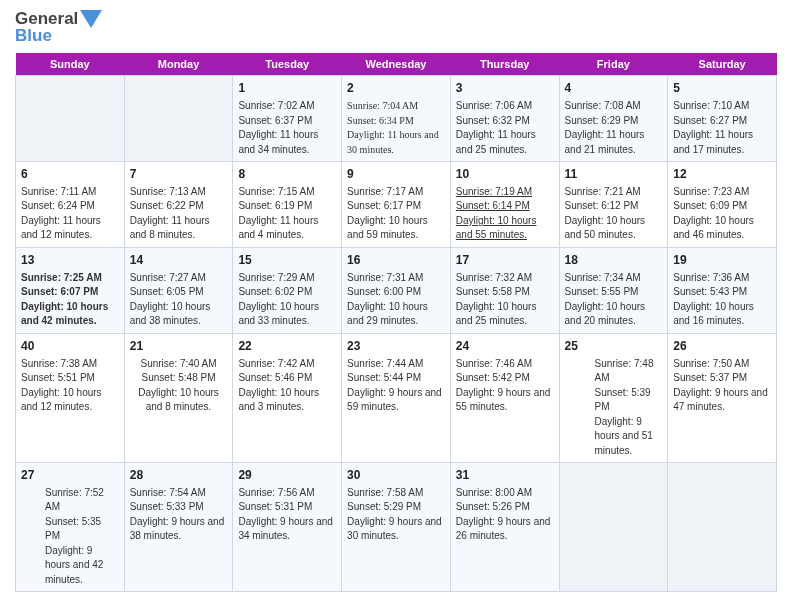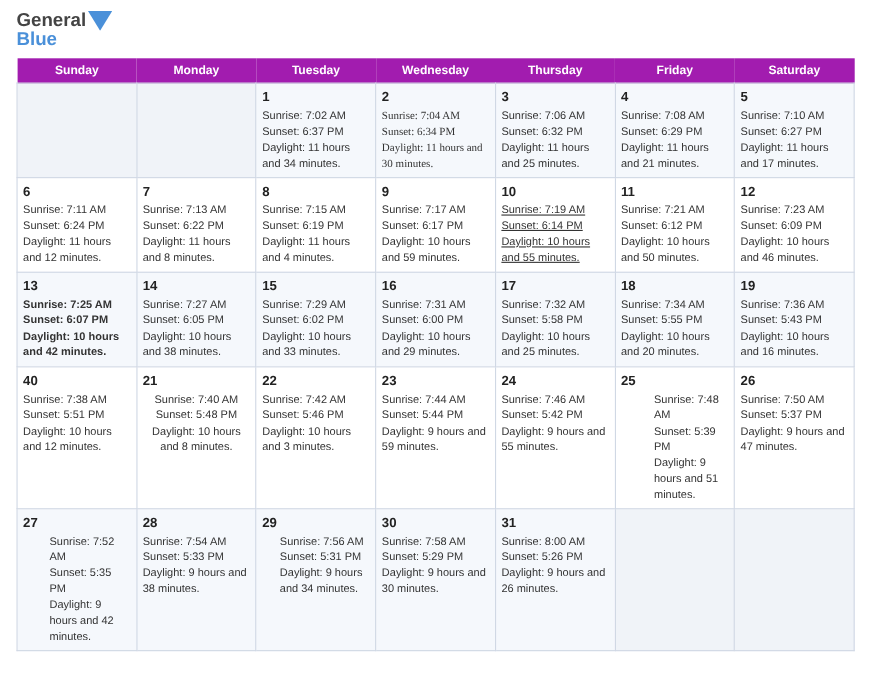--- a/index.html
+++ b/index.html
@@ -292,21 +292,21 @@
 Daylight: 9 hours and 42 minutes.</div>
           </td>
           <td>
             <span class="day-number">28</span>
             <div class="day-info" style="white-space: pre-line;">Sunrise: 7:54 AM
 Sunset: 5:33 PM
 Daylight: 9 hours and 38 minutes.</div>
           </td>
           <td>
             <span class="day-number">29</span>
-            <div class="day-info" style="white-space: pre-line; margin-left: 16px;">Sunrise: 7:56 AM
+            <div class="day-info" style="white-space: pre-line;">Sunrise: 7:56 AM
 Sunset: 5:31 PM
 Daylight: 9 hours and 34 minutes.</div>
           </td>
           <td>
             <span class="day-number">30</span>
             <div class="day-info" style="white-space: pre-line;">Sunrise: 7:58 AM
 Sunset: 5:29 PM
 Daylight: 9 hours and 30 minutes.</div>
           </td>
           <td>

